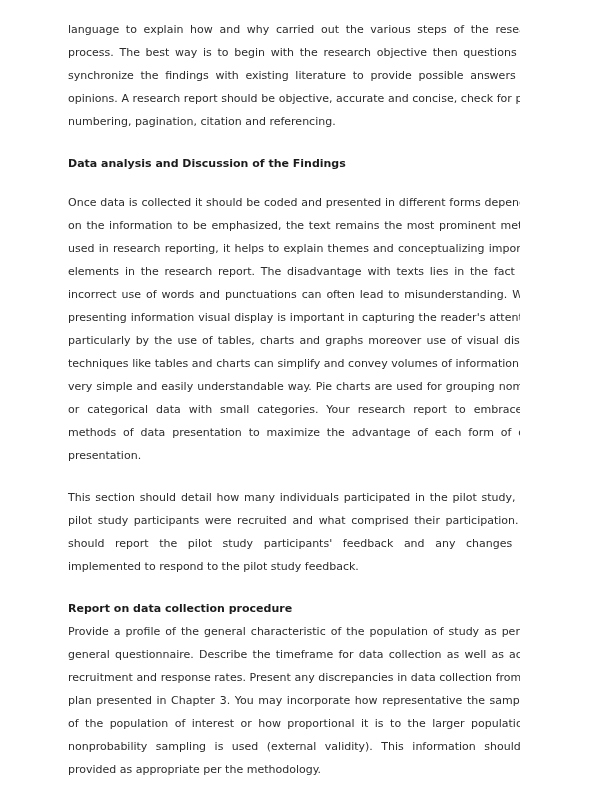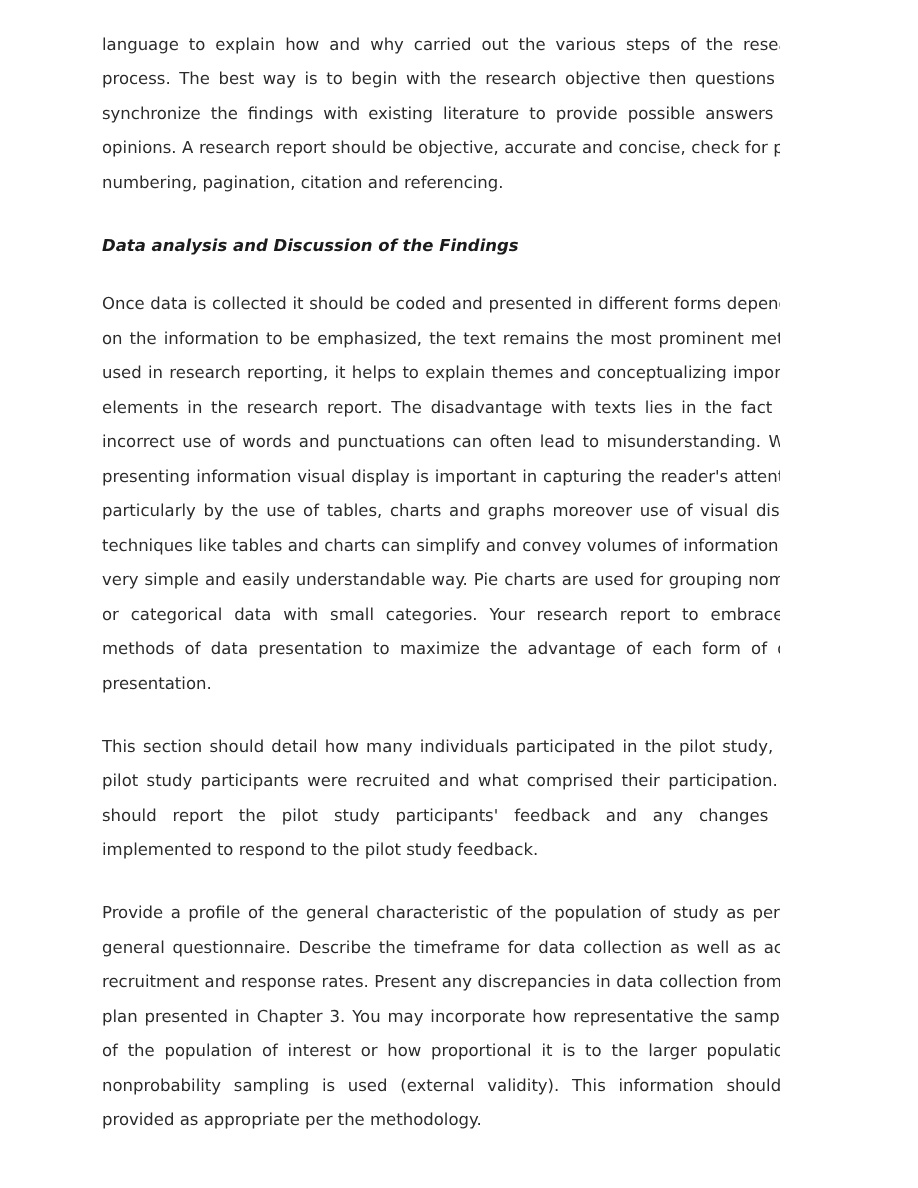--- a/index.html
+++ b/index.html
@@ -41,35 +41,35 @@
     text-align: left;
     margin: 0 0 16px 0;
     -webkit-font-smoothing: antialiased;
   }
   
   .heading.attached {
     margin-bottom: 0;
   }
   .heading.spaced-top {
     margin-top: 5px;
-    font-style: italic;
   }
 </style>
 </head>
 <body>
 
 <div class="page">
   <div class="content">
 
     <p class="para">language to explain how and why carried out the various steps of the research process. The best way is to begin with the research objective then questions and synchronize the findings with existing literature to provide possible answers and opinions. A research report should be objective, accurate and concise, check for page numbering, pagination, citation and referencing.</p>
 
     <h2 class="heading spaced-top">Data analysis and Discussion of the Findings</h2>
 
     <p class="para">Once data is collected it should be coded and presented in different forms depending on the information to be emphasized, the text remains the most prominent method used in research reporting, it helps to explain themes and conceptualizing important elements in the research report. The disadvantage with texts lies in the fact that incorrect use of words and punctuations can often lead to misunderstanding. While presenting information visual display is important in capturing the reader's attention, particularly by the use of tables, charts and graphs moreover use of visual display techniques like tables and charts can simplify and convey volumes of information in a very simple and easily understandable way. Pie charts are used for grouping nominal or categorical data with small categories. Your research report to embrace all methods of data presentation to maximize the advantage of each form of data presentation.</p>
 
 
     <p class="para">This section should detail how many individuals participated in the pilot study, how pilot study participants were recruited and what comprised their participation. You should report the pilot study participants' feedback and any changes you implemented to respond to the pilot study feedback.</p>
 
+    <h2 class="heading attached spaced-top">Report on data collection procedure</h2>
 
     <p class="para">Provide a profile of the general characteristic of the population of study as per the general questionnaire. Describe the timeframe for data collection as well as actual recruitment and response rates. Present any discrepancies in data collection from the plan presented in Chapter 3. You may incorporate how representative the sample is of the population of interest or how proportional it is to the larger population if nonprobability sampling is used (external validity). This information should be provided as appropriate per the methodology.</p>
 
   </div>
 </div>
 
 </body></html>

